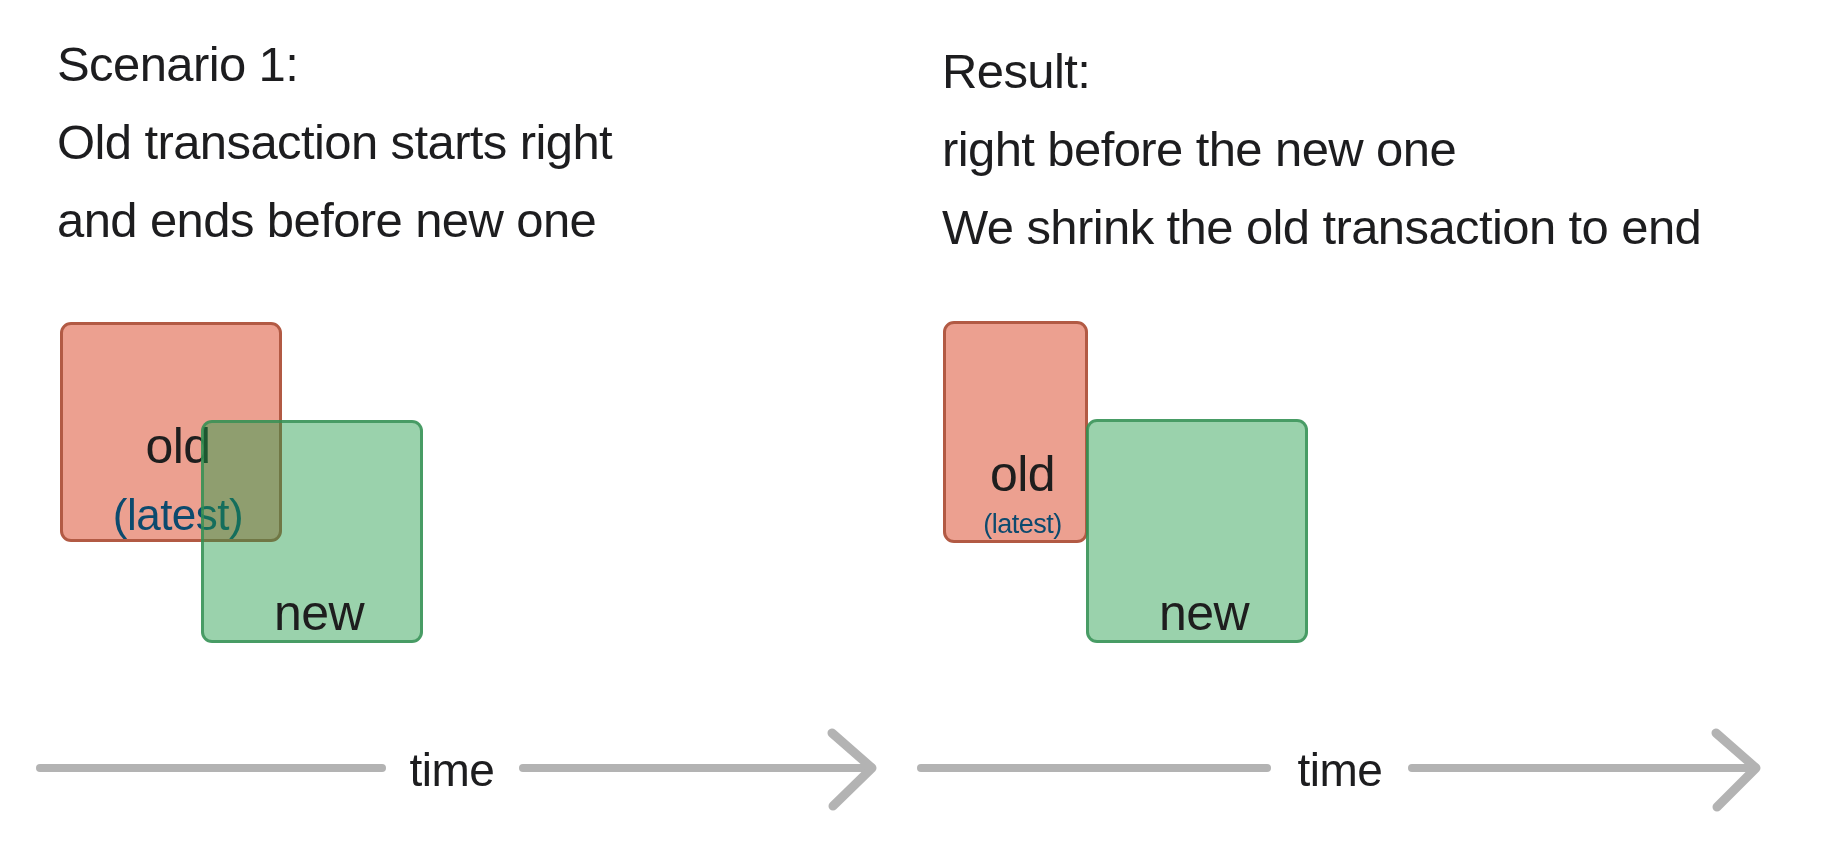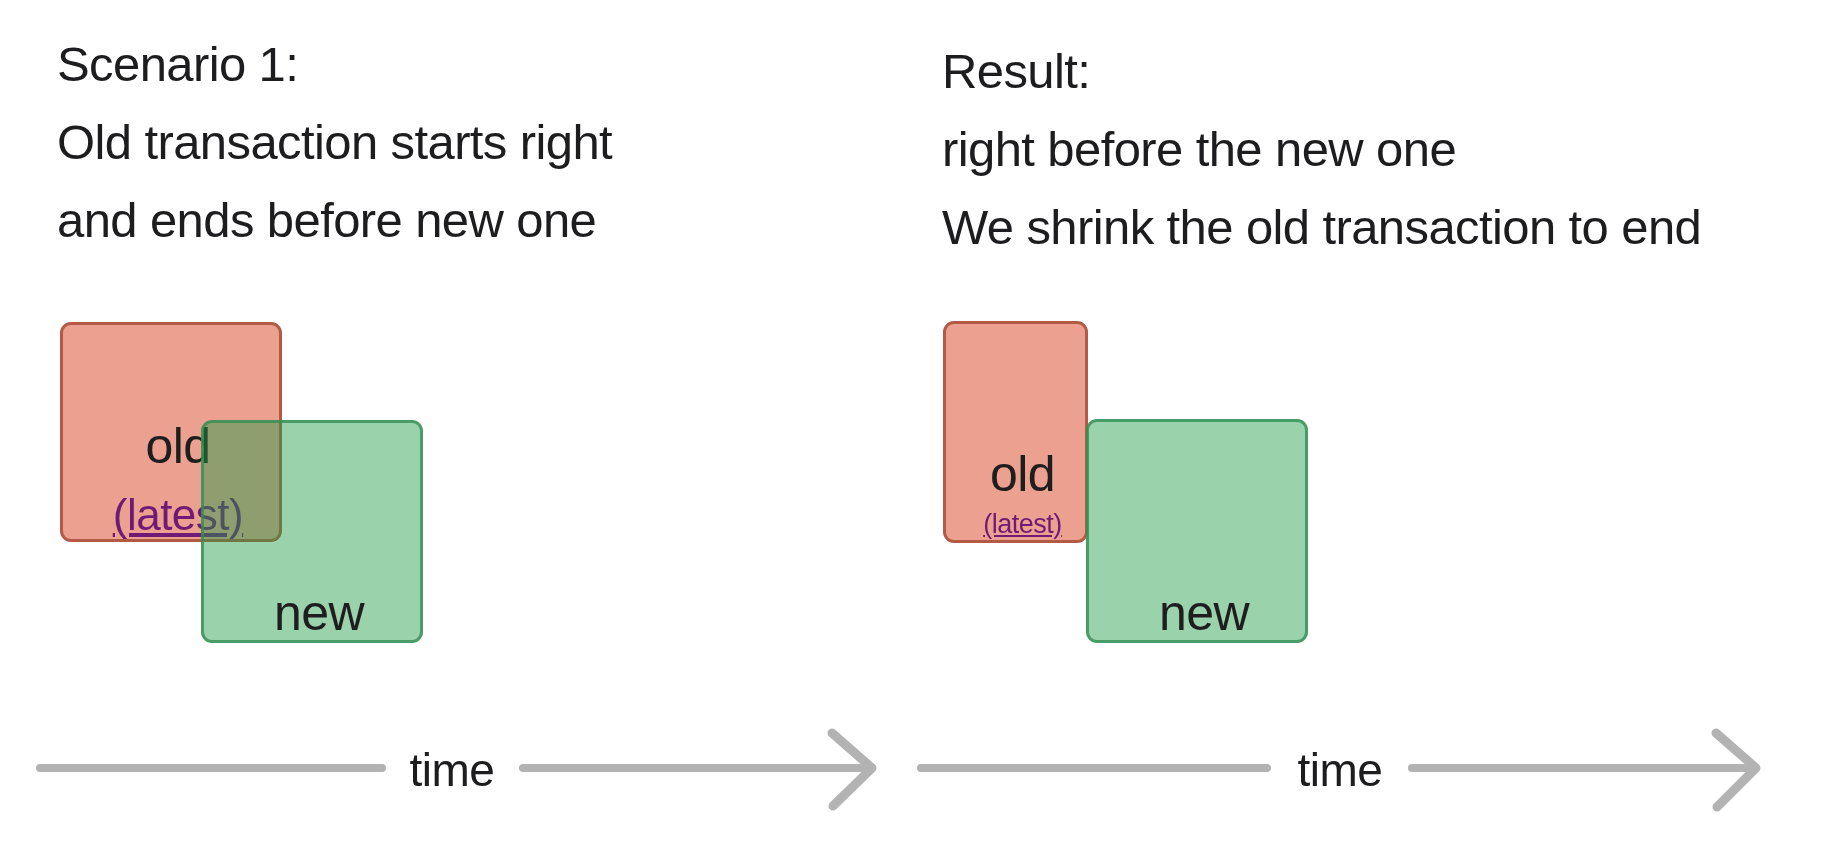--- a/index.html
+++ b/index.html
@@ -46,24 +46,23 @@
     border: 3px solid rgba(52, 143, 84, 0.8);
     z-index: 2;
   }
   .box-label {
     font-size: 50px;
     line-height: 1.08;
     color: #1e1e1e;
     letter-spacing: -0.5px;
   }
   .box-sublabel {
-    color: #701a75;
+    color: #0c4a6e;
     letter-spacing: -0.5px;
     line-height: 1.1;
-    text-decoration: underline;
   }
   #old-1 { left: 60px;   top: 322px; width: 222px; height: 220px; gap: 18px; }
   #old-1 .box-sublabel { font-size: 44px; }
   #new-1 { left: 201px;  top: 420px; width: 222px; height: 223px; }
   #old-2 { left: 943px;  top: 321px; width: 145px; height: 222px; gap: 9px; }
   #old-2 .box-sublabel { font-size: 27px; }
   #new-2 { left: 1086px; top: 419px; width: 222px; height: 224px; }
 
   .timeline-overlay {
     position: absolute;

